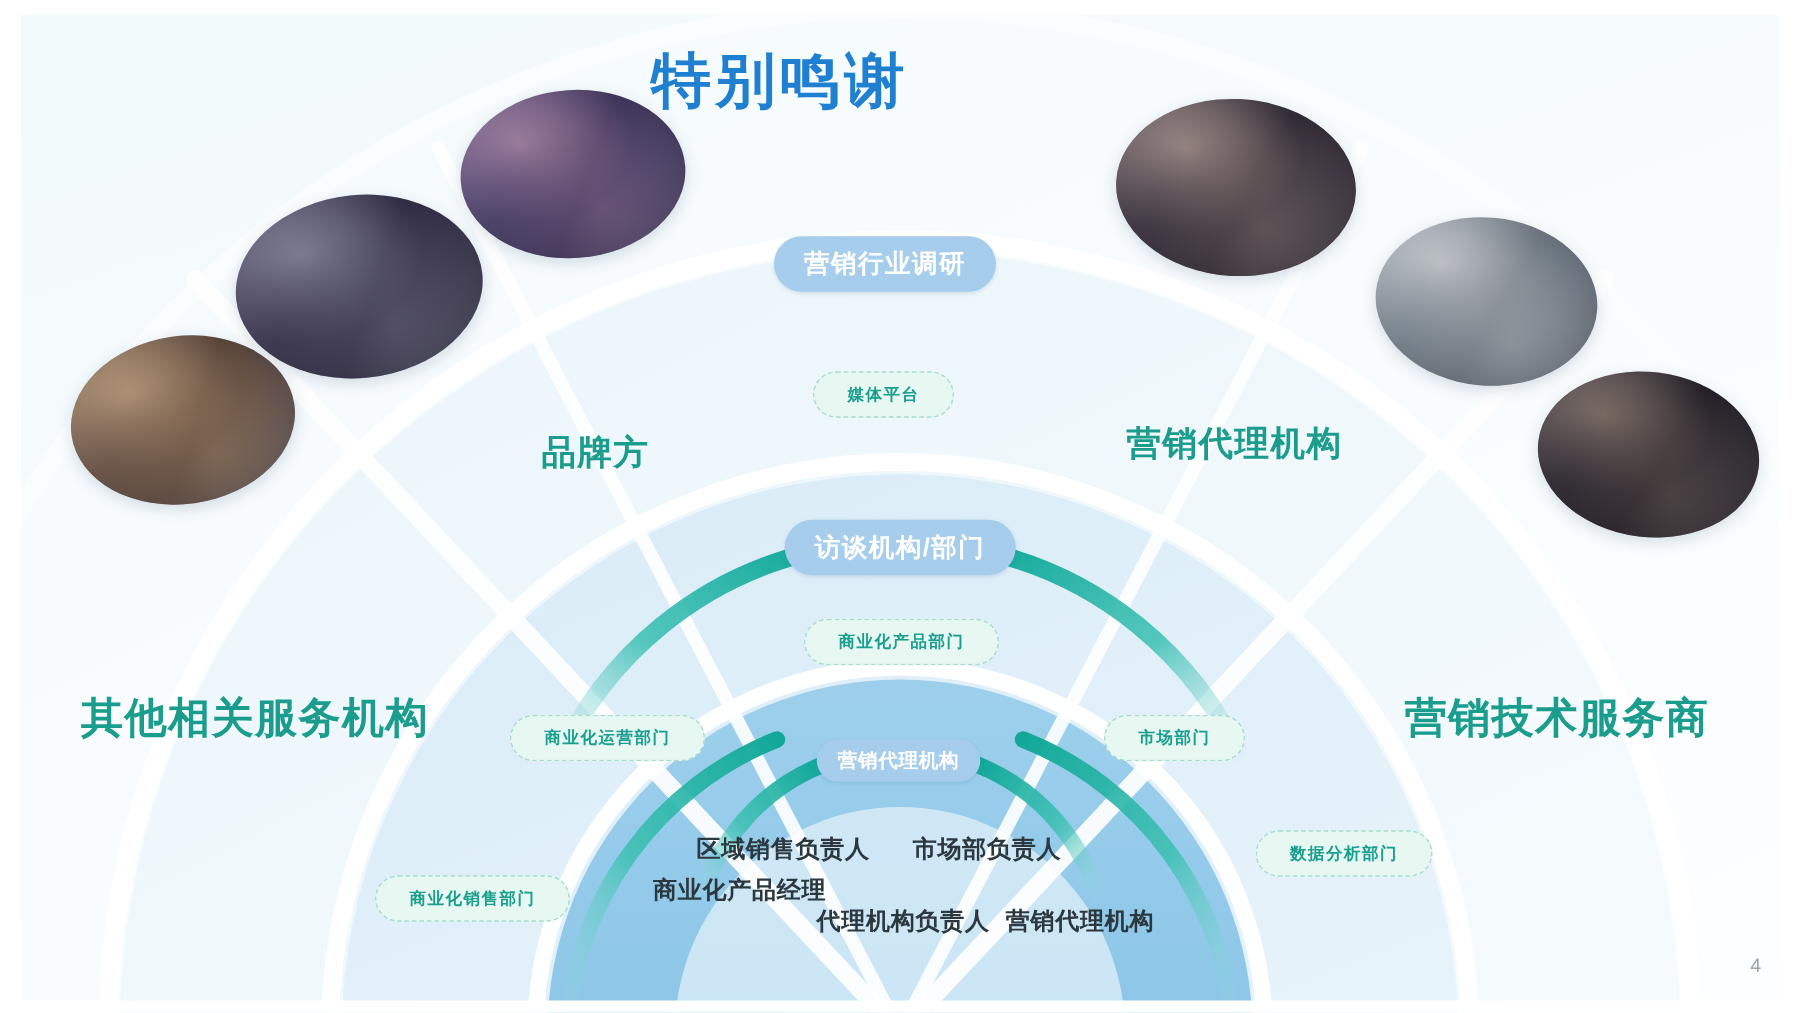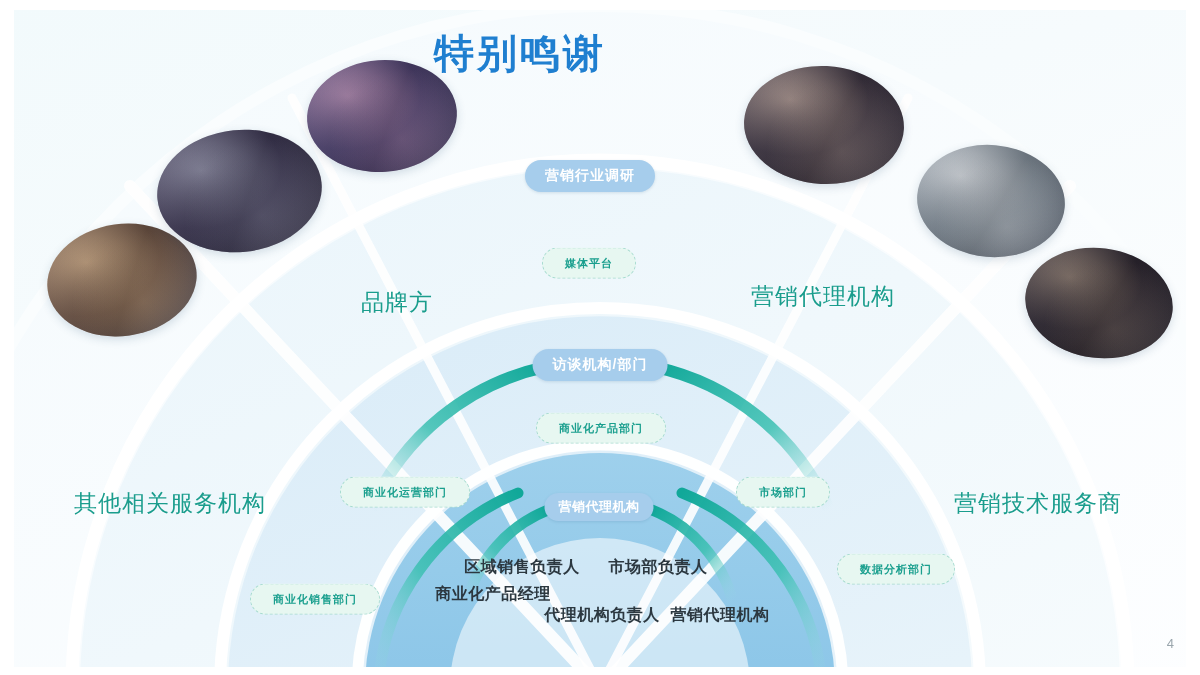--- a/index.html
+++ b/index.html
@@ -38,37 +38,37 @@
   .photo .ph-inner{position:absolute;inset:0;}
 
   
   .pill{
     position:absolute;display:flex;align-items:center;justify-content:center;
     white-space:nowrap;border-radius:999px;font-weight:bold;
     transform:translate(-50%,-50%);
   }
   .pill-blue{
     background:#a6cdec;color:#ffffff;
-    font-size:14px;padding:7px 20px;letter-spacing:1px;
+    font-size:17px;padding:7px 20px;letter-spacing:1px;
     box-shadow:0 1px 3px rgba(60,110,150,.18);
   }
   .pill-blue.sm{font-size:13px;padding:5px 14px;letter-spacing:.5px;}
   .pill-green{
     background:#e7f7f1;color:#1a9f8e;border:1px dashed #a8dcd0;
     font-size:11px;padding:7px 22px;letter-spacing:1px;
   }
 
   
   .fan-label{
     position:absolute;transform:translate(-50%,-50%);
-    white-space:nowrap;font-weight:normal;color:#1a9d8d;
+    white-space:nowrap;font-weight:bold;color:#1a9d8d;
     text-shadow:0 1px 2px rgba(255,255,255,.6);
   }
   .fan-label.big{font-size:23px;letter-spacing:1px;}
-  .fan-label.mid{font-size:23px;letter-spacing:1px;margin-top:24px;}
+  .fan-label.mid{font-size:28px;letter-spacing:1px;}
   .role{
     position:absolute;transform:translate(-50%,-50%);
     white-space:nowrap;font-weight:bold;font-size:16px;color:#2c3840;
     letter-spacing:.5px;
   }
 
   .pageno{
     position:absolute;right:26px;bottom:24px;
     font-size:13px;color:#9aa6ad;
   }

